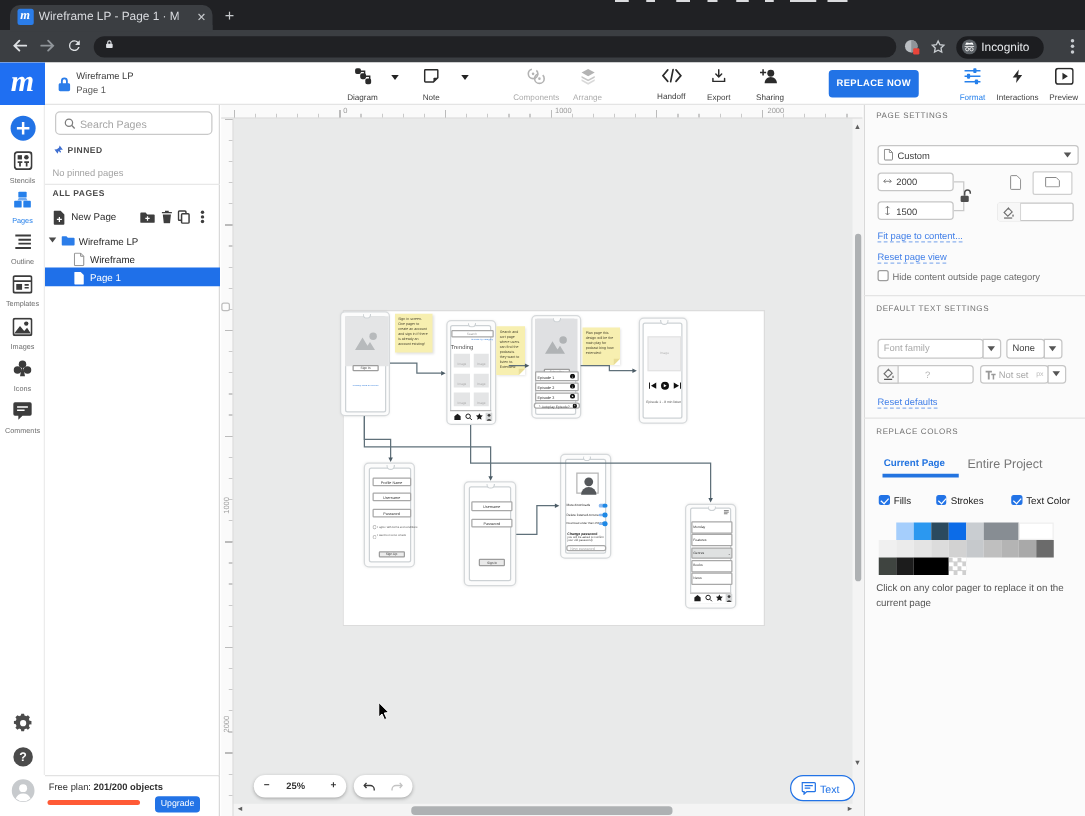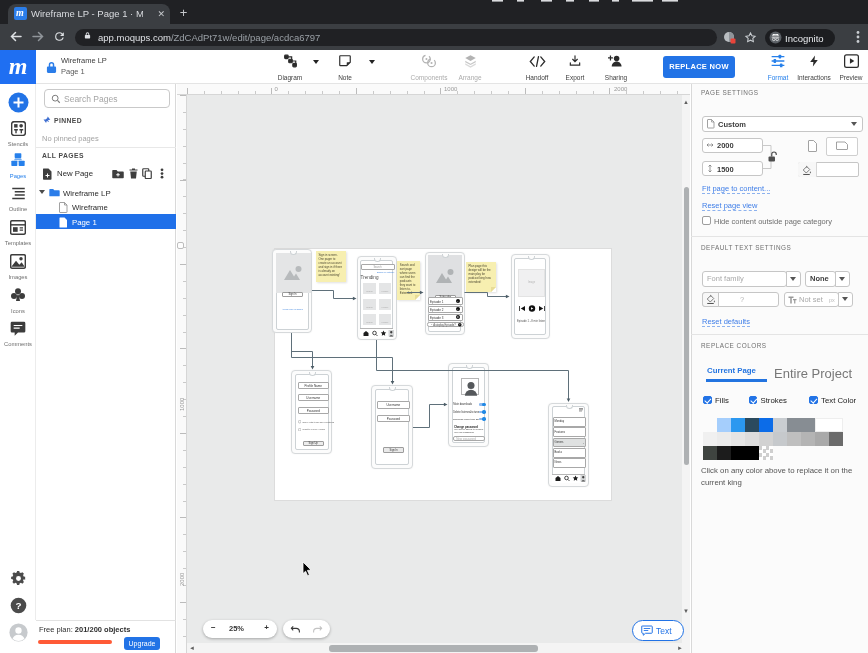--- a/index.html
+++ b/index.html
@@ -79,21 +79,21 @@
   #hsbthumb { left:329px; top:644.5px; width:209px; height:7px; background:#aeb1b3; border-radius:3px; }
   .sbarrow { position:absolute; font-size:6px; color:#5f5f5f; }
 
   
   #zoomctl { left:203px; top:620px; width:74px; height:17.5px; background:#fff; border-radius:9px; box-shadow:0 1px 3px rgba(0,0,0,.3); font-size:8px; color:#333; }
   #undoctl { left:283px; top:620px; width:47px; height:17.5px; background:#fff; border-radius:9px; box-shadow:0 1px 3px rgba(0,0,0,.3); }
   #chatbtn { left:632px; top:619.5px; width:52px; height:21.5px; background:#fff; border:1.5px solid #2273e6; border-radius:11px; color:#2273e6; font-size:8.5px; }
 
   
   #rpanel { left:691px; top:84px; width:177px; height:569px; background:#fbfbfb; border-left:1px solid #d9d9d9; }
-  .ph7 { position:absolute; font-size:7.5px; color:#3d3d3d;font-weight:bold; }
+  .ph7 { position:absolute; font-size:7.5px; color:#3d3d3d; }
   .panelhdr { position:absolute; font-size:6.4px; color:#6f6f6f; letter-spacing:.5px; }
   .inp { position:absolute; background:#fff; border:1px solid #c6c6c6; border-radius:3px; }
   .bluelink { position:absolute; font-size:7.5px; color:#3f7ee8; border-bottom:1px dashed #8db2ee; }
   .divider { position:absolute; left:691px; width:177px; height:1px; background:#e4e4e4; }
   .cbx { position:absolute; width:8.5px; height:8.5px; background:#fff; border:1px solid #9d9d9d; border-radius:2px; }
   .cbx.on { background:#2273e6; border-color:#2273e6; }
   .cbx.on:after { content:""; position:absolute; left:2.2px; top:0.6px; width:2.6px; height:4.6px; border:solid #fff; border-width:0 1.4px 1.4px 0; transform:rotate(42deg); }
   .sw { position:absolute; height:14px; }
   .imlbl { position:absolute; left:0; right:0; bottom:1px; text-align:center; font-size:2.5px; color:#adadad; }
   .combo-caret { position:absolute; width:0; height:0; border-left:3px solid transparent; border-right:3px solid transparent; border-top:4px solid #555; }
@@ -134,21 +134,20 @@
       <path d="M1 6.5h9.5M6.5 2.5l4 4-4 4"></path>
     </g>
 </svg>
 <svg class="abs" style="left:53px;top:30px" width="13" height="13" viewBox="0 0 24 24">
   <path fill="#dde0e3" d="M17.65 6.35A7.96 7.96 0 0 0 12 4a8 8 0 1 0 7.73 10h-2.08A6 6 0 1 1 12 6c1.66 0 3.14.69 4.22 1.78L13 11h7V4l-2.35 2.35z"></path>
 </svg>
 <div class="abs" id="urlbar">
   <svg class="lock" viewBox="0 0 12 12" width="9" height="10" style="left:9px;top:3px;position:absolute">
     <path fill="#dfe1e5" d="M3 5V3.5a3 3 0 0 1 6 0V5h.5c.55 0 1 .45 1 1v4c0 .55-.45 1-1 1h-7c-.55 0-1-.45-1-1V6c0-.55.45-1 1-1H3zm1.5 0h3V3.5a1.5 1.5 0 0 0-3 0V5z"></path>
   </svg>
-  <div class="txt">app.moqups.com<span class="path">/ZdCAdPt71w/edit/page/acdca6797</span></div>
 </div>
 
 <svg class="abs" style="left:723px;top:31px" width="13" height="13" viewBox="0 0 13 13">
   <circle cx="6" cy="6" r="5" fill="#b9bdc1"></circle>
   <path d="M6 1 a5 5 0 0 1 0 10z" fill="#8f9499"></path>
   <rect x="7.5" y="7.5" width="5" height="5" rx="1" fill="#e8443a"></rect>
 </svg>
 
 <svg class="abs" style="left:744px;top:30.5px" width="13" height="13" viewBox="0 0 24 24">
   <path fill="none" stroke="#c9cdd1" stroke-width="2" d="M12 3.5l2.6 5.3 5.9.9-4.2 4.1 1 5.8L12 16.9l-5.3 2.7 1-5.8-4.2-4.1 5.9-.9z"></path>
@@ -780,21 +779,21 @@
 <div class="abs" style="left:799px;top:295px;font-size:7.5px;color:#a9a9a9">Not set</div>
 <div class="abs" style="left:829px;top:296.5px;font-size:5.5px;color:#bbb">px</div>
 <div class="abs inp" style="left:838px;top:291.5px;width:15px;height:15.5px;border-radius:0 3px 3px 0"></div>
 <div class="abs combo-caret" style="left:842px;top:297px"></div>
 <div class="abs bluelink" style="left:702px;top:316.5px">Reset defaults</div>
 
 <div class="abs divider" style="top:334px"></div>
 <div class="abs panelhdr" style="left:701px;top:342px">REPLACE COLORS</div>
 
 <div class="abs" style="left:707px;top:366px;font-size:7.8px;color:#2374e0;font-weight:bold">Current Page</div>
-<div class="abs" style="left:774px;top:366px;font-size:13px;color:#777">Entire Project</div>
+<div class="abs" style="left:774px;top:366px;font-size:10px;color:#777">Entire Project</div>
 <div class="abs" style="left:706px;top:379px;width:61px;height:2.5px;background:#2374e0"></div>
 
 <div class="abs cbx on" style="left:703px;top:395.5px"></div>
 <div class="abs" style="left:715px;top:396px;font-size:7.8px;color:#222">Fills</div>
 <div class="abs cbx on" style="left:748.5px;top:395.5px"></div>
 <div class="abs" style="left:760.5px;top:396px;font-size:7.8px;color:#222">Strokes</div>
 <div class="abs cbx on" style="left:809px;top:395.5px"></div>
 <div class="abs" style="left:821px;top:396px;font-size:7.8px;color:#222">Text Color</div>
 
 <div class="abs sw" style="left:716.5px;top:418px;width:14px;background:#a5cefc"></div>
@@ -812,13 +811,13 @@
 <div class="abs sw" style="left:772.5px;top:432px;width:14px;background:#c6c9cc"></div>
 <div class="abs sw" style="left:786.5px;top:432px;width:14px;background:#bfbfbf"></div>
 <div class="abs sw" style="left:800.5px;top:432px;width:14px;background:#b4b4b4"></div>
 <div class="abs sw" style="left:814.5px;top:432px;width:14px;background:#a9a9a9"></div>
 <div class="abs sw" style="left:828.5px;top:432px;width:14px;background:#6b6b6b"></div>
 <div class="abs sw" style="left:702.5px;top:446px;width:14px;background:#3f4440"></div>
 <div class="abs sw" style="left:716.5px;top:446px;width:14px;background:#1c1c1c"></div>
 <div class="abs sw" style="left:730.5px;top:446px;width:28px;background:#000"></div>
 <div class="abs sw" style="left:758.5px;top:446px;width:14px;background:repeating-conic-gradient(#fff 0 25%,#cfcfcf 0 50%) 0 0/7px 7px"></div>
 
-<div class="abs" style="left:701px;top:465px;width:153px;font-size:7.8px;line-height:11.8px;color:#555">Click on any color above to replace it on the current king</div>
+<div class="abs" style="left:701px;top:465px;width:153px;font-size:7.8px;line-height:11.8px;color:#555">Click on any color pager to replace it on the current page</div>
 
 </body></html>

